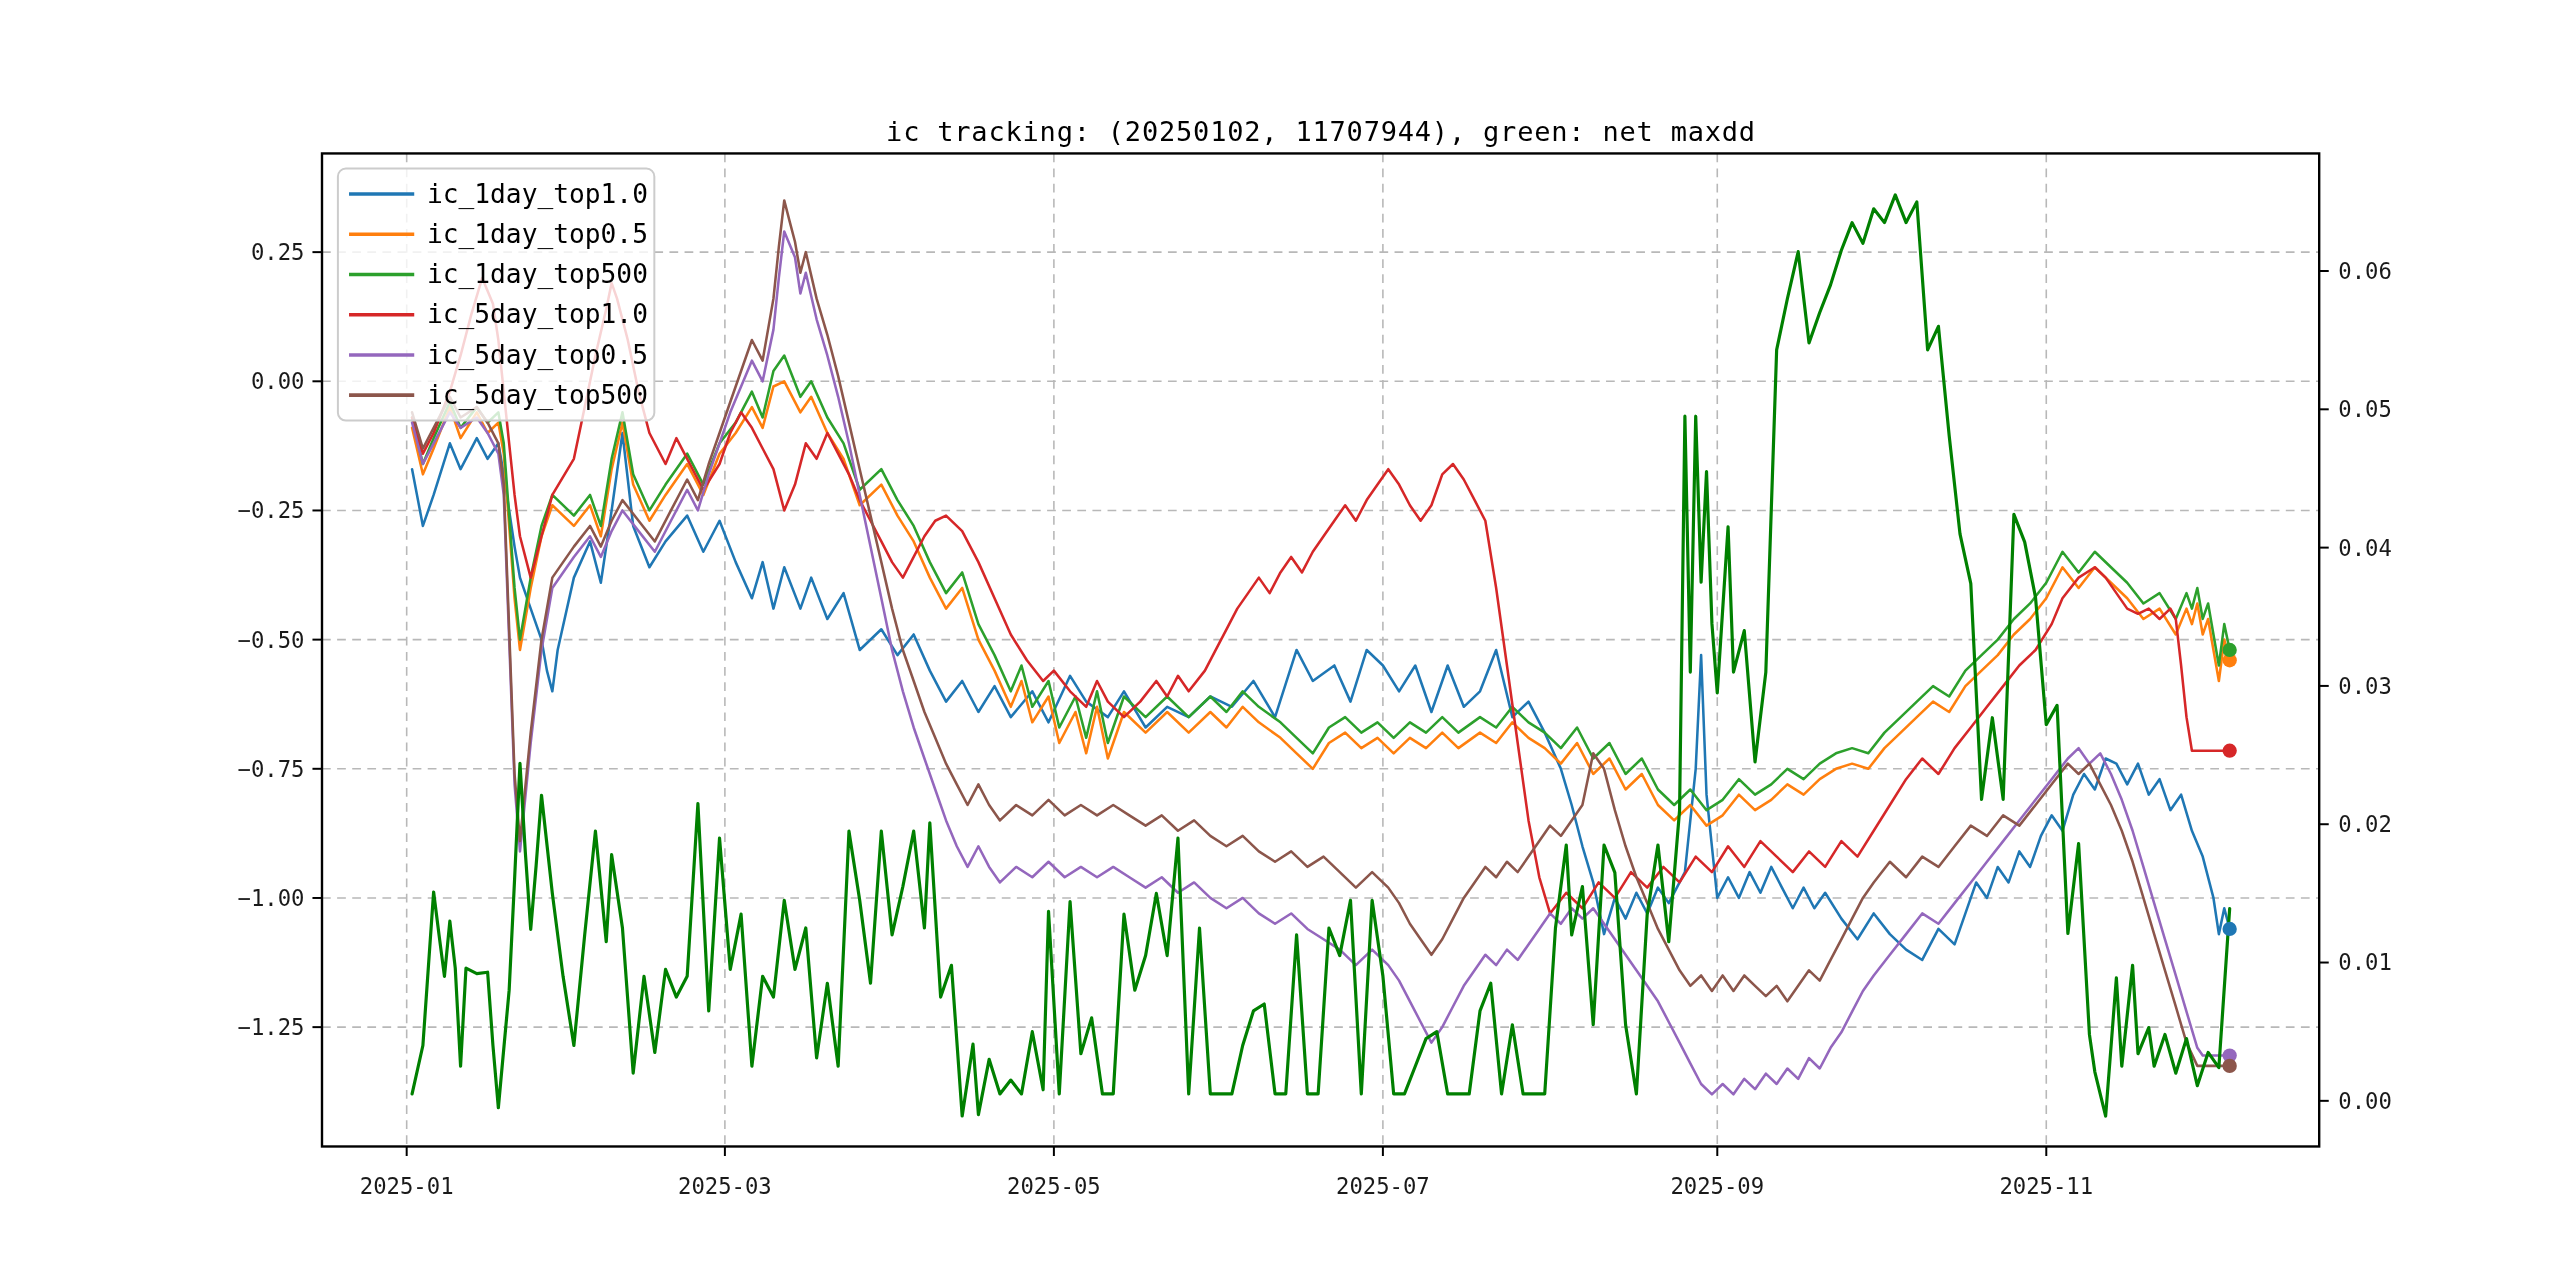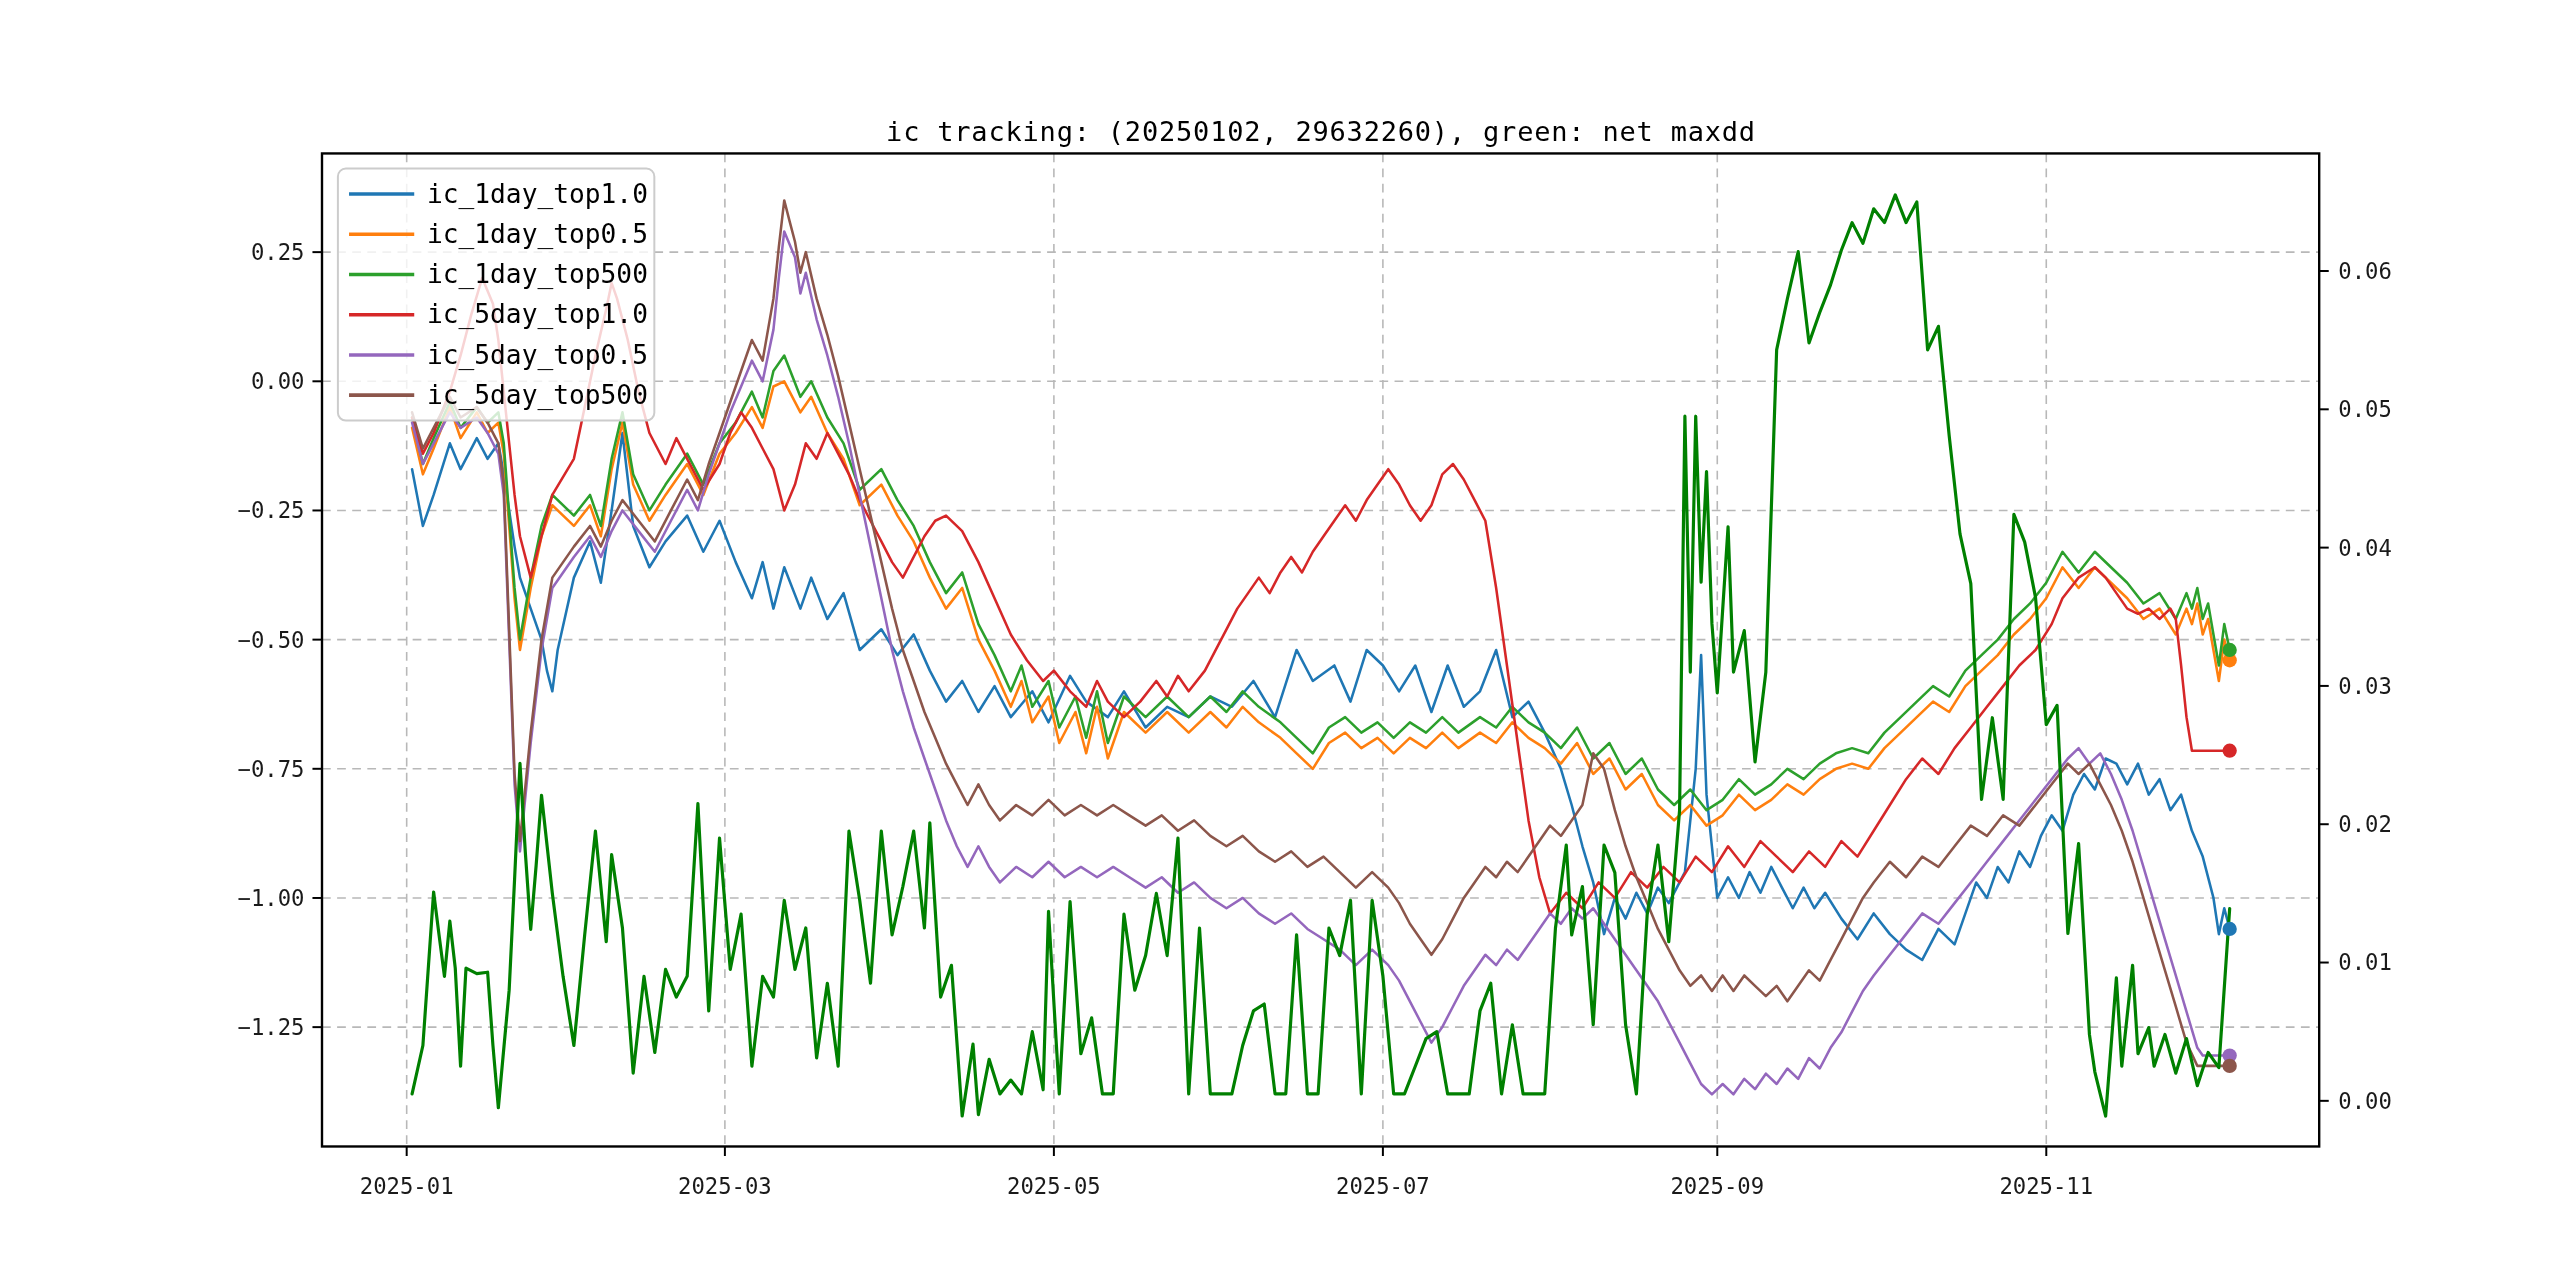--- a/index.html
+++ b/index.html
@@ -111,15 +111,15 @@
         <line x1="439" y1="345.2" x2="521" y2="345.2" stroke="#2ca02c" stroke-width="4.5"></line>
         <text x="537" y="356.2" fill="#000" font-size="33px">ic_1day_top500</text>
         <line x1="439" y1="395.8" x2="521" y2="395.8" stroke="#d62728" stroke-width="4.5"></line>
         <text x="537" y="406.8" fill="#000" font-size="33px">ic_5day_top1.0</text>
         <line x1="439" y1="446.4" x2="521" y2="446.4" stroke="#9467bd" stroke-width="4.5"></line>
         <text x="537" y="457.4" fill="#000" font-size="33px">ic_5day_top0.5</text>
         <line x1="439" y1="497" x2="521" y2="497" stroke="#8c564b" stroke-width="4.5"></line>
         <text x="537" y="508" fill="#000" font-size="33px">ic_5day_top500</text>
       </g>
     </svg>
-  <div class="chart-title">ic tracking: (20250102, 29632260), green: net maxdd</div>
+  <div class="chart-title">ic tracking: (20250102, 11707944), green: net maxdd</div>
 </div>
 
 
 </body></html>

